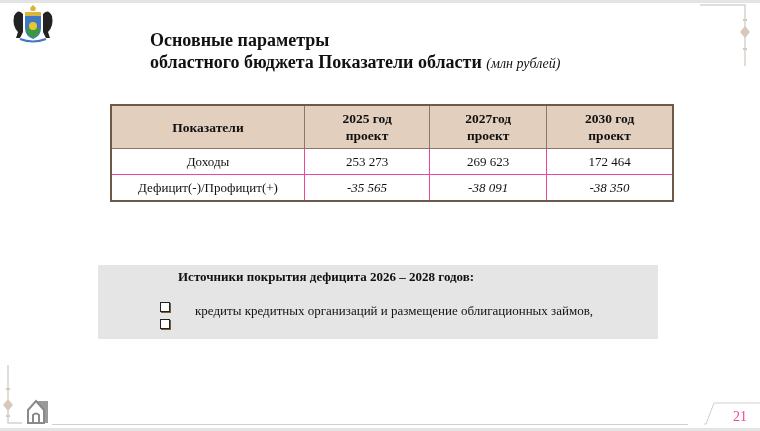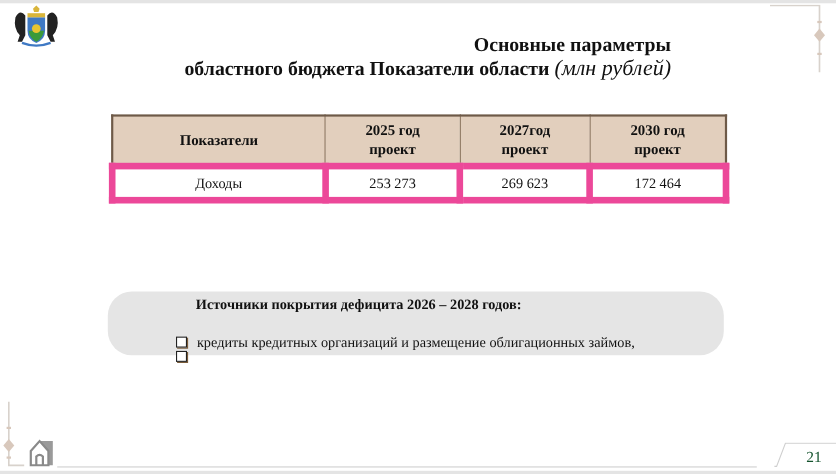--- a/index.html
+++ b/index.html
@@ -5,32 +5,32 @@
   html,body{margin:0;padding:0;}
   body{width:760px;height:431px;position:relative;background:#fff;overflow:hidden;font-family:"Liberation Serif",serif;color:#111;}
   .frame-top{position:absolute;left:0;top:0;width:760px;height:3px;background:#e4e4e4;}
   .frame-bottom{position:absolute;left:0;bottom:0;width:760px;height:3px;background:#e4e4e4;}
   .logo{position:absolute;left:8px;top:4px;width:50px;height:40px;}
   .deco-right{position:absolute;left:700px;top:4px;width:55px;height:62px;}
   .deco-left{position:absolute;left:0;top:365px;width:40px;height:60px;}
   .home{position:absolute;left:25px;top:398px;width:26px;height:26px;cursor:pointer;}
   .footer-line{position:absolute;left:52px;top:424px;width:636px;height:1px;background:#cfcfcf;}
   .page-tab{position:absolute;left:704px;top:402px;width:56px;height:24px;}
-  .page-num{position:absolute;left:733px;top:409px;font-size:14px;color:#14532d;}
-  .title{position:absolute;left:150px;top:29px;width:460px;text-align:right;font-weight:bold;font-size:18px;line-height:22px;}
-  .title .unit{font-weight:normal;font-style:italic;font-size:20px;}
-  table.params{position:absolute;left:99px;top:104px;width:564px;border-collapse:collapse;font-size:13px;}
+  .page-num{position:absolute;left:733px;top:409px;font-size:14px;color:#ec4899;}
+  .title{position:absolute;left:150px;top:29px;width:460px;text-align:left;font-weight:bold;font-size:18px;line-height:22px;}
+  .title .unit{font-weight:normal;font-style:italic;font-size:14px;}
+  table.params{position:absolute;left:110px;top:104px;width:564px;border-collapse:collapse;font-size:13px;}
   table.params th{background:#e2cfbd;font-weight:bold;height:40px;border:1px solid #8e7761;font-size:13.5px;line-height:17px;}
-  table.params td{height:23px;text-align:center;border:6px solid #ec4899;}
+  table.params td{height:23px;text-align:center;border:1px solid #ec4899;}
   table.params td.neg{font-style:italic;}
   table.params{border:2px solid #6e5a48;}
-  .sources{position:absolute;left:98px;top:265px;width:560px;height:58px;background:#e5e5e5;border-radius:22px;font-size:13px;}
+  .sources{position:absolute;left:98px;top:265px;width:560px;height:74px;background:#e5e5e5;border-radius:1px;font-size:13px;}
   .sources .head{position:absolute;left:80px;top:4px;font-weight:bold;font-size:13px;}
   .sources ul{list-style:none;margin:0;padding:0;position:absolute;left:62px;top:37px;}
-  .sources li{line-height:17px;display:flex;align-items:center;}
+  .sources li{line-height:17px;display:flex;align-items:flex-start;gap:16px;}
   .sources .box{display:inline-block;width:8px;height:8px;border:1px solid #222;margin-right:9px;box-shadow:1px 1px 0 #7a5c3a;background:#fff;}
 </style>
 </head>
 <body>
 
 <div class="frame-top"></div>
 
 <svg class="logo" viewBox="0 0 50 40">
   <path d="M22 4 l3 -3 l3 3 l-1 3 h-4 z" fill="#d9b53a"></path>
   <rect x="17" y="8" width="16" height="4" fill="#d9b53a"></rect>
@@ -90,20 +90,26 @@
         </th>
     </tr>
   </thead>
   <tbody>
     <tr>
       <td>Доходы</td>
       <td>253 273</td>
       <td>269 623</td>
       <td>172 464</td>
     </tr>
+    <tr>
+      <td>Дефицит(-)/Профицит(+)</td>
+      <td class="neg">-35 565</td>
+      <td class="neg">-38 091</td>
+      <td class="neg">-38 350</td>
+    </tr>
   </tbody>
 </table>
 
 <div class="sources">
   <div class="head">Источники покрытия дефицита 2026 – 2028 годов:</div>
   <ul>
     <li>
         <span class="box"></span>
         <span>кредиты кредитных организаций и размещение облигационных займов,</span>
       </li>

